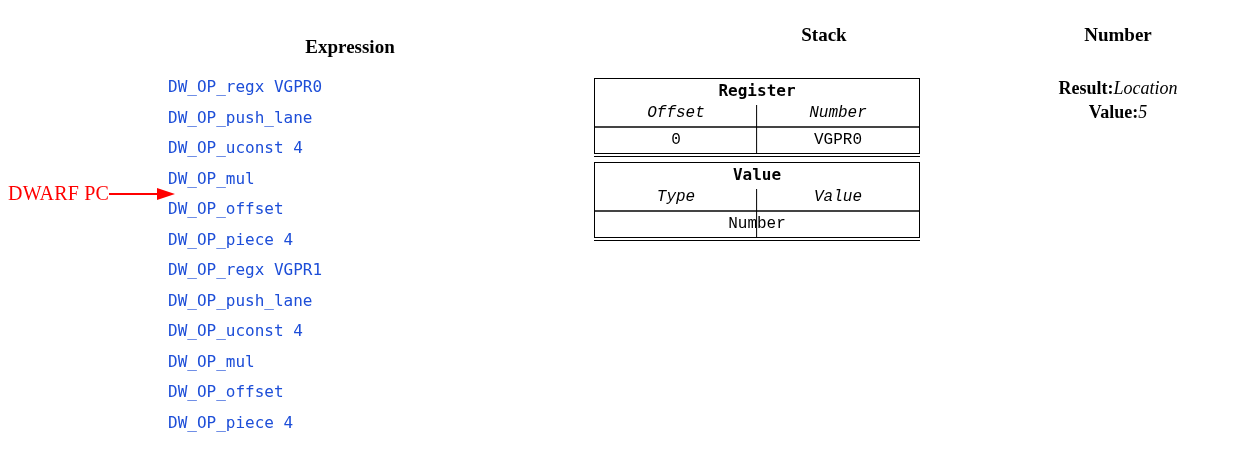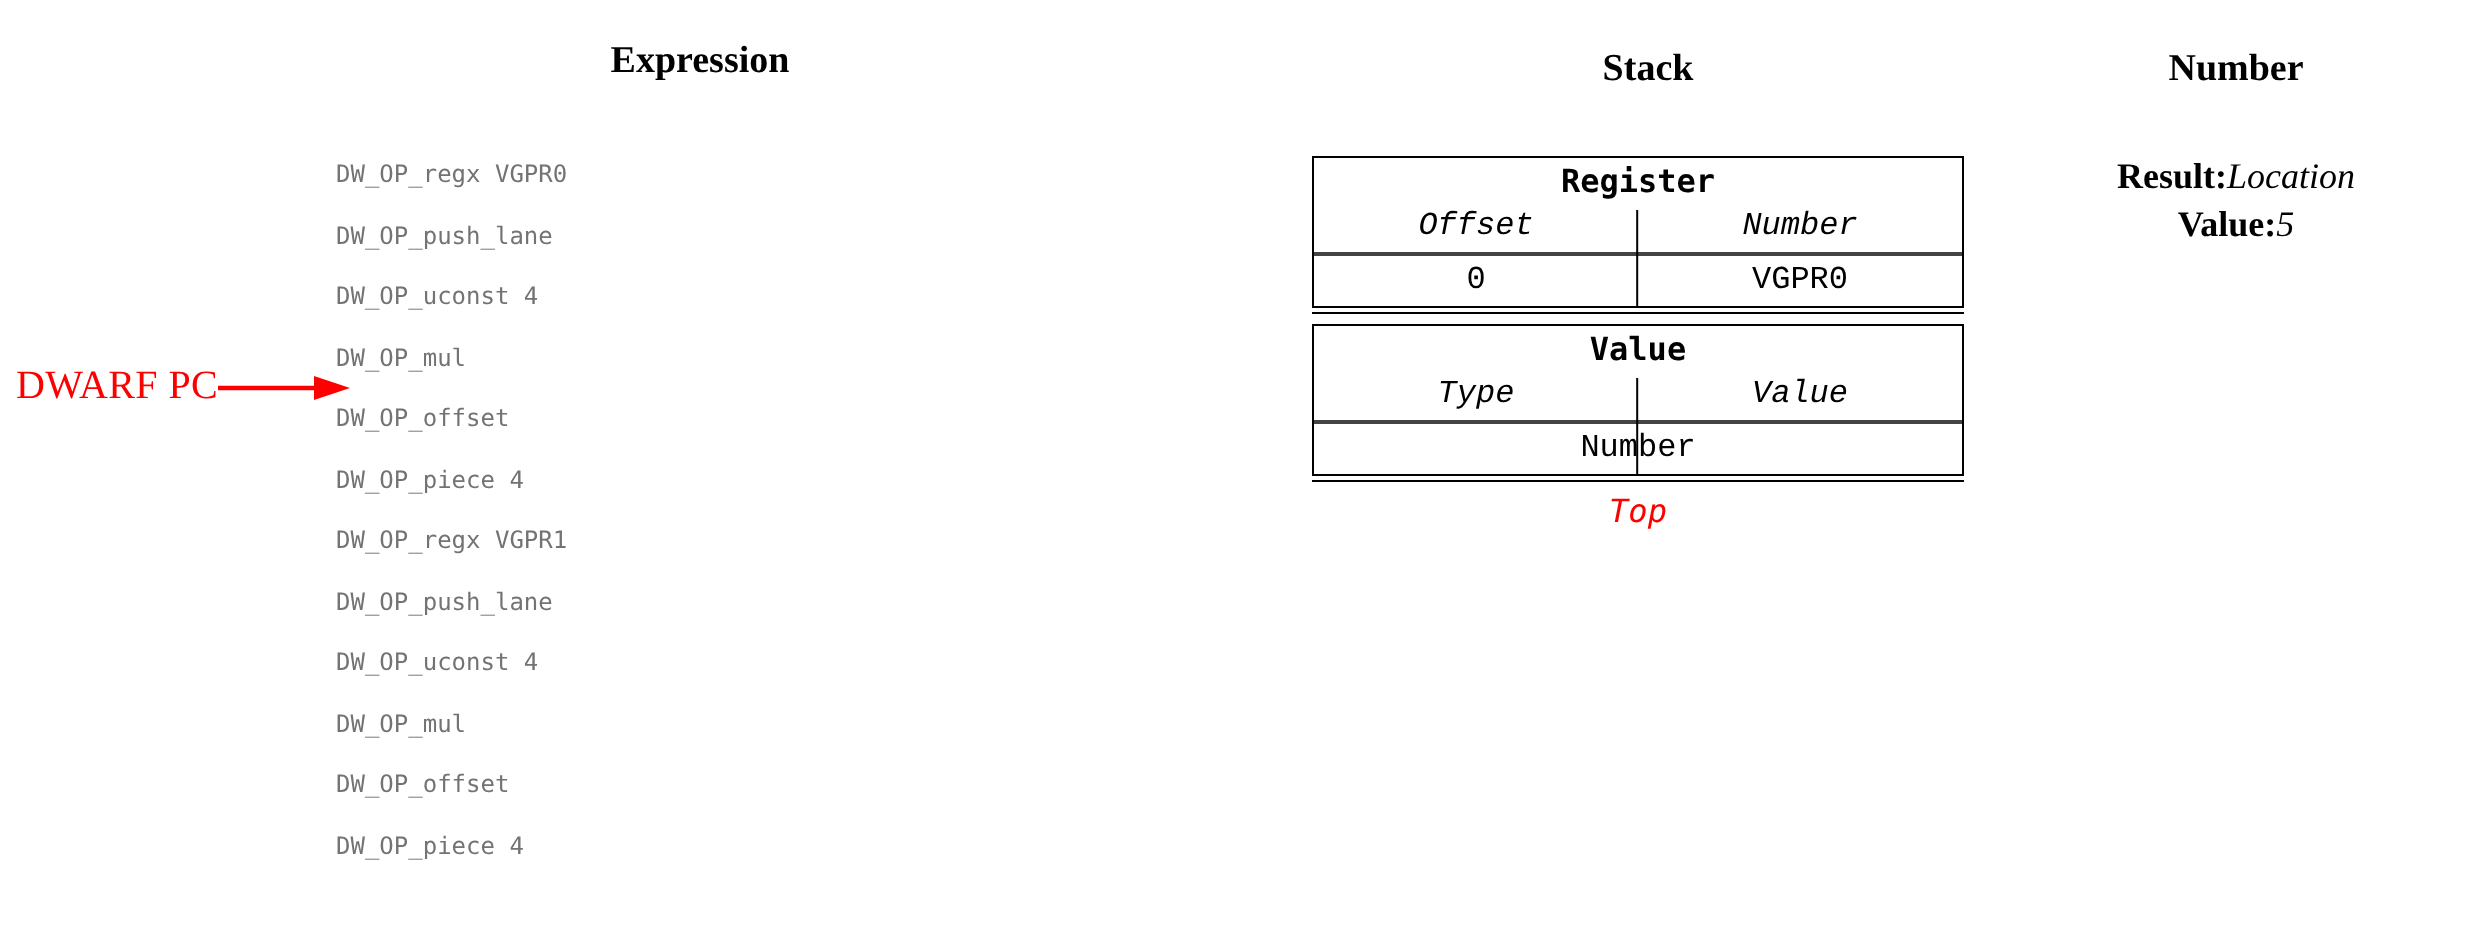--- a/index.html
+++ b/index.html
@@ -18,38 +18,38 @@
 
   
   .col-heading {
     position: absolute;
     font-family: "Liberation Serif", "DejaVu Serif", serif;
     font-weight: bold;
     font-size: 19px;
     text-align: center;
     white-space: nowrap;
   }
-  #heading-expression { left: 250px; top: 20px; width: 200px; }
+  #heading-expression { left: 250px; top: 36px; width: 200px; }
   #heading-stack      { left: 724px; top: 24px; width: 200px; }
   #heading-context    { left: 1018px; top: 24px; width: 200px; }
 
   
   #expression-list {
     position: absolute;
     left: 168px;
     top: 72px;
     width: 330px;
   }
   .expr-line {
     font-family: "DejaVu Sans Mono", "Liberation Mono", monospace;
-    font-size: 12px;
+    font-size: 16px;
     line-height: 30.55px;
     height: 30.55px;
     white-space: pre;
-    color: #737373;
+    color: #1d4ed8;
   }
 
   
   #dwarf-pc-pointer {
     position: absolute;
     left: 8px;
     top: 182px;
     display: flex;
     align-items: center;
     color: #ff0000;
@@ -59,21 +59,21 @@
     font-size: 20px;
     white-space: nowrap;
     color: #ff0000;
     letter-spacing: 0.2px;
   }
   #dwarf-pc-arrow { display: block; }
 
   
   #stack-area {
     position: absolute;
-    left: 656px;
+    left: 594px;
     top: 78px;
     width: 326px;
   }
   .stack-frame {
     border: 1.6px solid #000000;
     background: #ffffff;
     box-sizing: border-box;
     position: relative;
   }
   .stack-frame + .stack-sep {
@@ -205,21 +205,20 @@
       <div class="frame-cell italic">Type</div>
       <div class="frame-cell italic">Value</div>
     </div>
     <div class="frame-row values">
       <div class="frame-cell">Number</div>
     </div>
   </div>
 
   <div id="stack-bottom-rule"></div>
 
-  <div id="stack-top-label">Top</div>
 </div>
 
 <div id="context-list">
   <div class="context-line">
     <span class="context-key">Result:</span><span class="context-val">Location</span>
   </div>
   <div class="context-line">
     <span class="context-key">Value:</span><span class="context-val">5</span>
   </div>
 </div>

